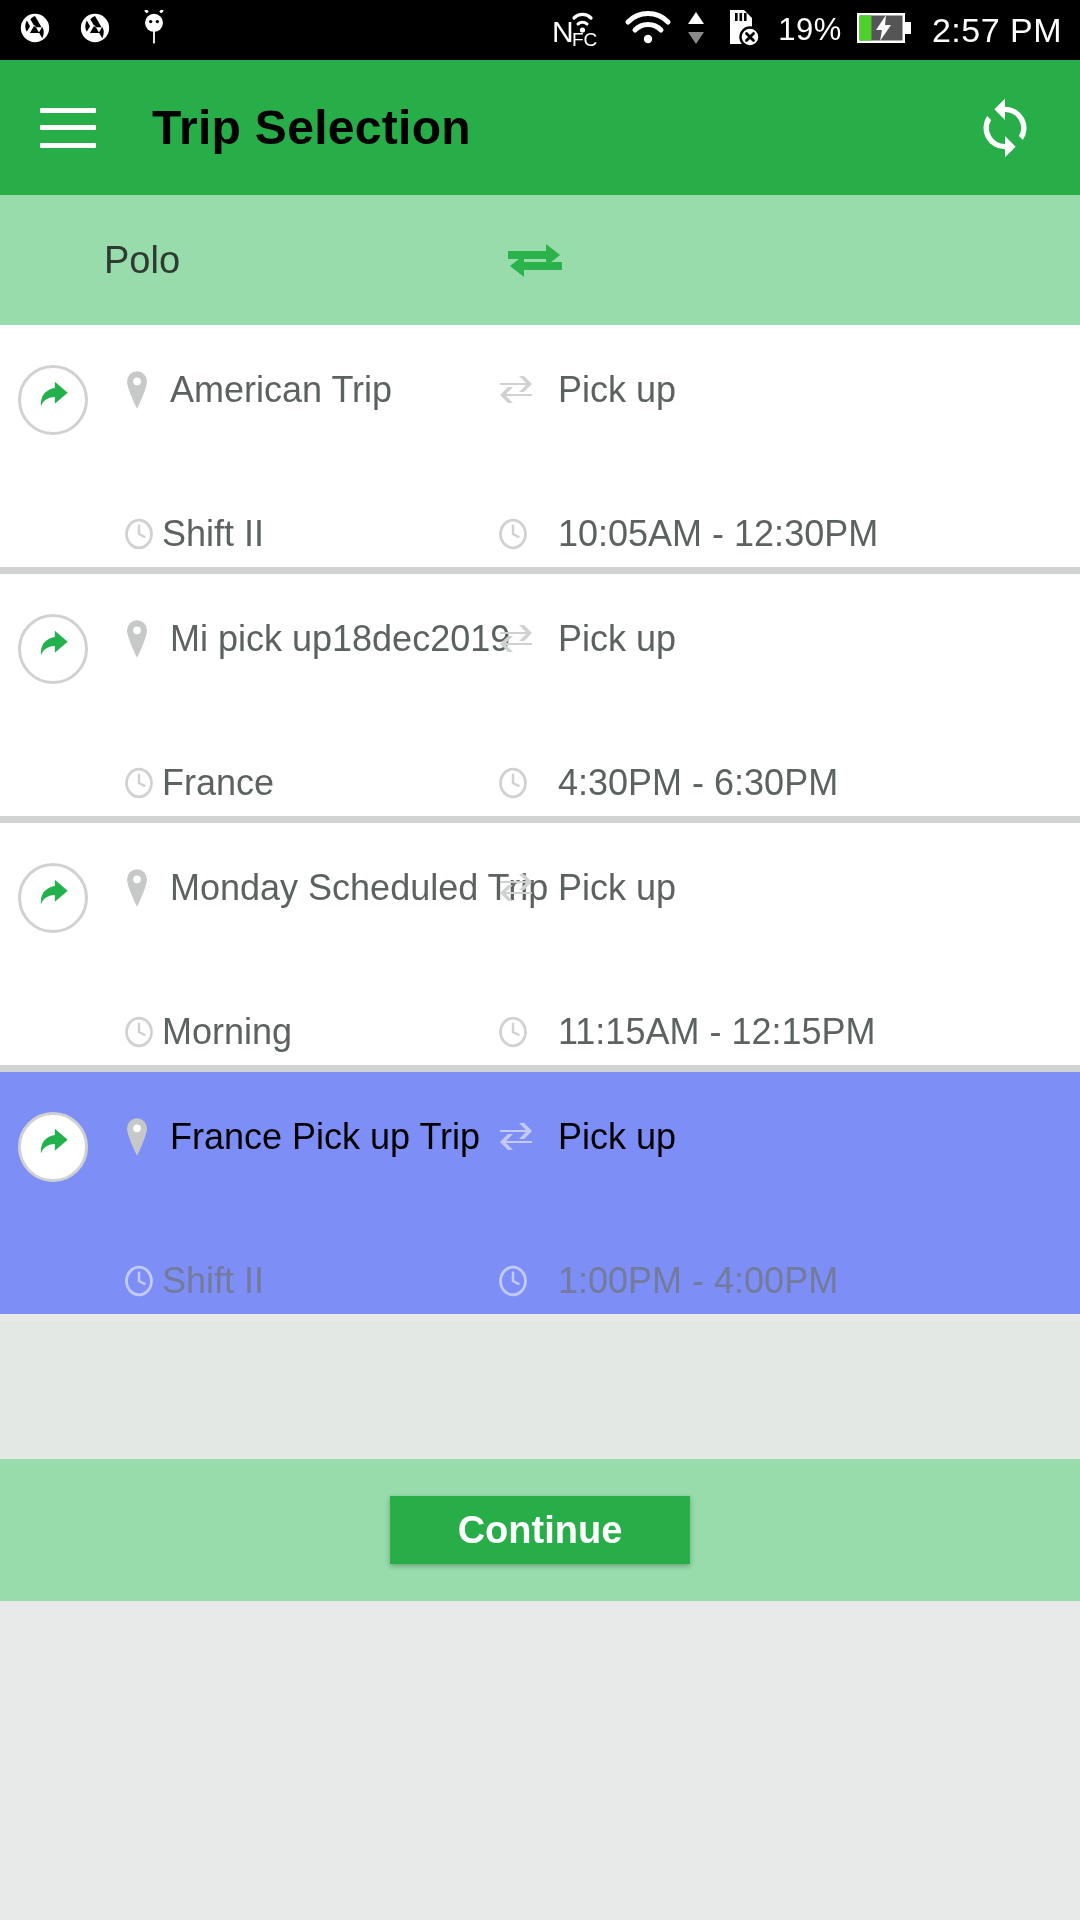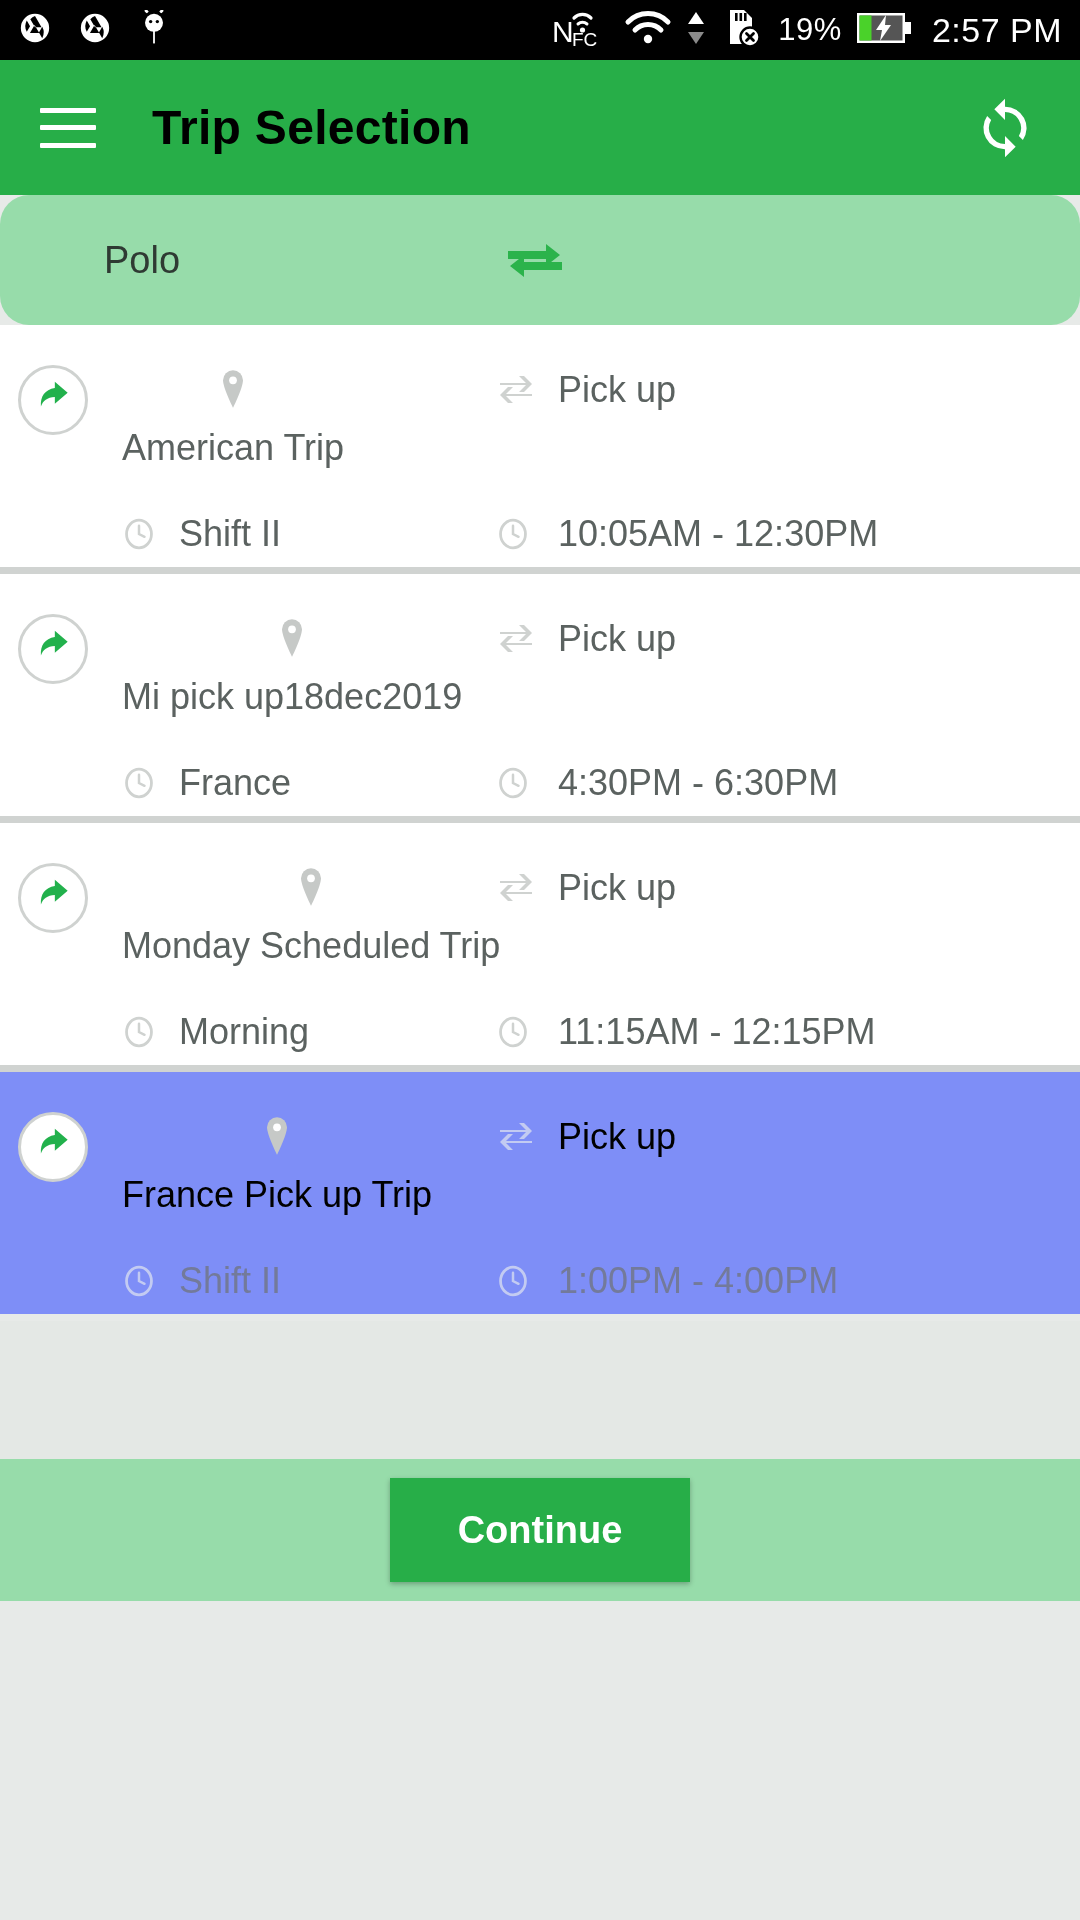--- a/index.html
+++ b/index.html
@@ -32,21 +32,21 @@
   .appbar-title{
     color:#000000; font-size:48px; font-weight:bold; margin-left:56px;
     letter-spacing:.3px;
   }
   .appbar-action{ margin-left:auto; width:70px; height:70px;
     display:flex; align-items:center; justify-content:center; cursor:pointer; }
 
   
   .vehicle-band{
     height:130px; background:#97dcaa;
-    display:flex; align-items:center; position:relative;border-radius:29px;
+    display:flex; align-items:center; position:relative;
   }
   .veh-name{ font-size:38px; color:#2f3a33; }
   .veh-from{ position:absolute; left:104px; }
   .veh-to{ position:absolute; left:668px; }
   .veh-swap{ position:absolute; left:500px; top:50%; transform:translateY(-50%);
     width:70px; height:60px; display:flex; align-items:center; justify-content:center; }
 
   
   .trip-list{ background:#d0d3d1; }
   .trip-card{
@@ -59,42 +59,42 @@
     position:absolute; left:18px; top:40px;
     width:70px; height:70px; border-radius:50%;
     border:3px solid #cfd2d0; background:transparent;
     display:flex; align-items:center; justify-content:center;
   }
   .trip-card.selected .card-arrow{ background:#fff; border-color:#cfd2d0; }
 
   .row-top{ position:absolute; top:44px; left:0; right:0; height:62px; }
   .row-bottom{ position:absolute; top:188px; left:0; right:0; height:58px; }
 
-  .cell-name{ position:absolute; left:122px; display:flex; align-items:center; gap:18px;flex-direction:column; }
+  .cell-name{ position:absolute; left:122px; display:flex; align-items:center; gap:18px; }
   .cell-type{ position:absolute; left:496px; display:flex; align-items:center; gap:22px;text-align:center; }
-  .cell-shift{ position:absolute; left:122px; display:flex; align-items:center; gap:23px; }
+  .cell-shift{ position:absolute; left:122px; display:flex; align-items:center; gap:6px; }
   .cell-time{ position:absolute; left:496px; display:flex; align-items:center; gap:28px; }
 
   .cell-text{ font-size:36px; color:#5b6260; white-space:nowrap; }
   .trip-card.selected .cell-text{ color:#000000; }
   .row-bottom .cell-text{ color:#5b6260; }
   .trip-card.selected .row-bottom .cell-text{ color:#737a9a; }
 
   .ico{ display:flex; align-items:center; justify-content:center; flex:0 0 auto; }
 
   
   .filler{ background:#e4e8e5; height:138px; }
   .footer{
     background:#97dcaa; height:142px;
     display:flex; align-items:center; justify-content:center;
   }
   .continue-btn{
     background:#27ae48; color:#fff;
     font-size:38px; font-weight:bold;
-    width:300px; height:104px; border:none;
+    width:300px; height:68px; border:none;
     box-shadow:0 2px 5px rgba(0,0,0,.28);
     cursor:pointer; font-family:"Liberation Sans", sans-serif;
   }
 </style>
 </head>
 <body>
 
 <div class="statusbar">
   <div class="sb-left">
     <span class="sb-icon">

